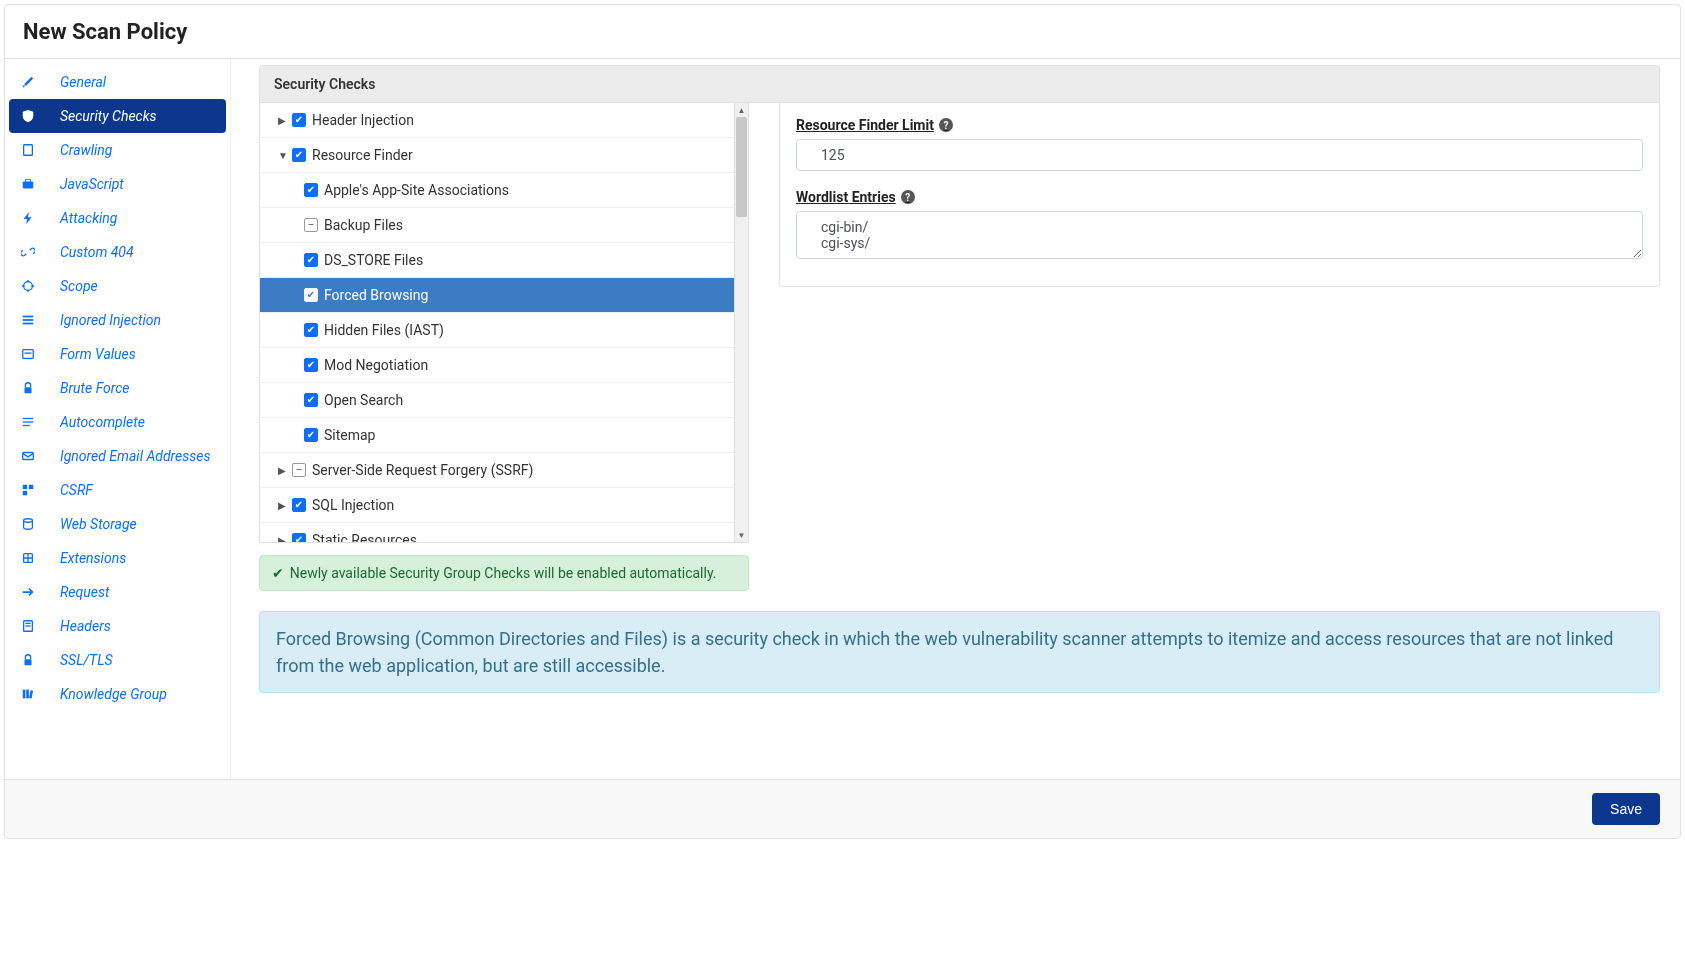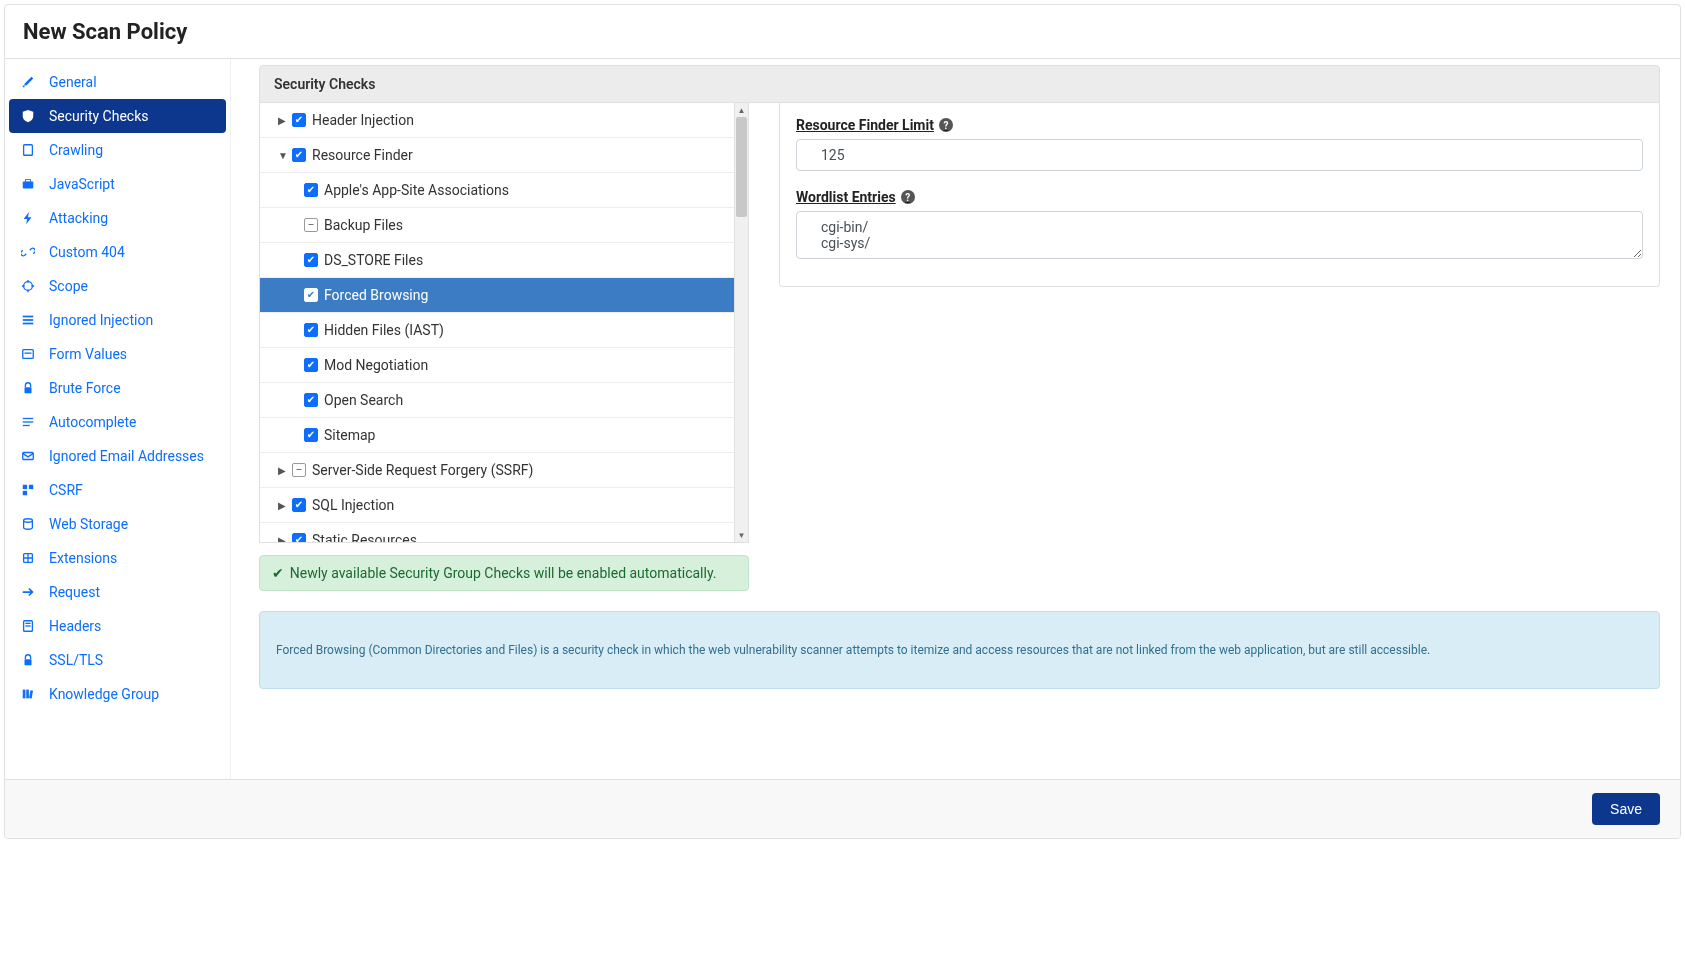--- a/index.html
+++ b/index.html
@@ -31,26 +31,27 @@
   }
   .sidebar {
     width: 226px;
     flex: 0 0 226px;
     padding: 6px 4px;
     border-right: 1px solid #f0f0f0;
   }
   .nav-item {
     display: flex;
     align-items: center;
-    gap: 14px;
+    gap: 25px;
     padding: 9px 12px;
     color: #0d6efd;
     cursor: pointer;
     font-size: 14px;
     border-radius: 4px;
+    font-style: italic;
   }
   .nav-item.active {
     background: #0d378d;
     color: #fff;
   }
   .nav-icon {
     width: 14px;
     height: 14px;
     flex: 0 0 14px;
     display: flex;
@@ -179,23 +180,23 @@
     font-size: 14px;
     display: flex;
     align-items: center;
     gap: 6px;
   }
   .info-box {
     margin-top: 20px;
     background: #d9edf7;
     border: 1px solid #bce1ee;
     border-radius: 4px;
-    padding: 29px 16px;
+    padding: 13px 16px;
     color: #31708f;
-    font-size: 12px;
+    font-size: 18px;
     line-height: 1.5;
   }
   .form-col {
     flex: 1;
     border: 1px solid #e0e0e0;
     border-top: none;
     border-radius: 0 0 4px 4px;
     padding: 14px 16px 20px;
     height: fit-content;
   }

